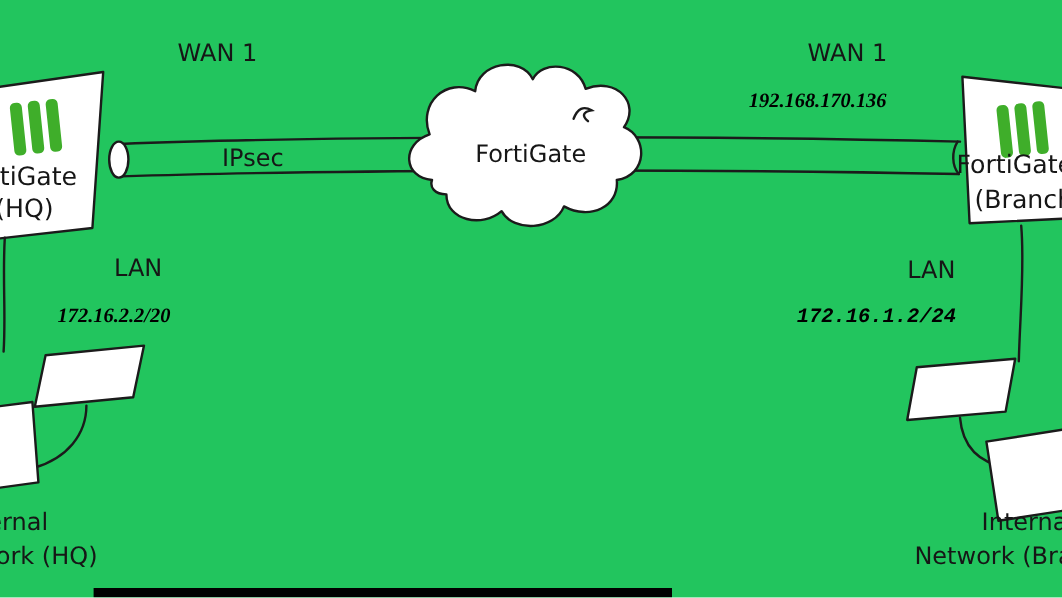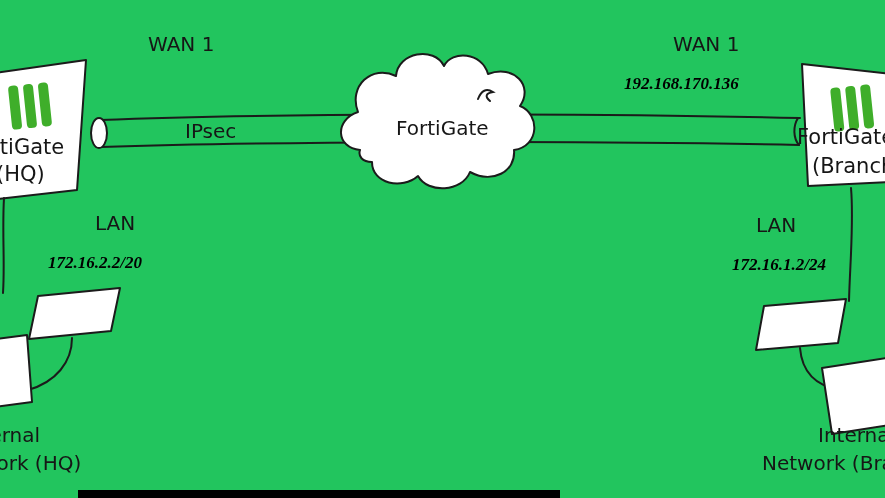--- a/index.html
+++ b/index.html
@@ -107,21 +107,21 @@
   <div class="label dev" style="left:-33px; top:136px;">FortiGate</div>
   <div class="label dev" style="left:-4px; top:163px;">(HQ)</div>
 
   <div class="label dev" style="left:797px; top:126px;">FortiGate</div>
   <div class="label dev" style="left:812px; top:155px;">(Branch)</div>
 
   <div class="label hand" style="left:95px; top:212px;">LAN</div>
   <div class="label ip" style="left:48px; top:254px;">172.16.2.2/20</div>
 
   <div class="label hand" style="left:756px; top:214px;">LAN</div>
-  <div class="label ip" style="left:732px; top:256px;">172.16.1.2/24</div>
+  <div class="label ip" style="left:664px; top:256px;font-family:Liberation Mono, monospace;">172.16.1.2/24</div>
 
   <div class="label hand" style="left:-37px; top:424px;">Internal</div>
   <div class="label hand" style="left:-55px; top:452px;">Network (HQ)</div>
 
   <div class="label hand" style="left:818px; top:424px;">Internal</div>
   <div class="label hand" style="left:762px; top:452px;">Network (Branch)</div>
 
   <div class="bottom-bar"></div>
 </div>
 

